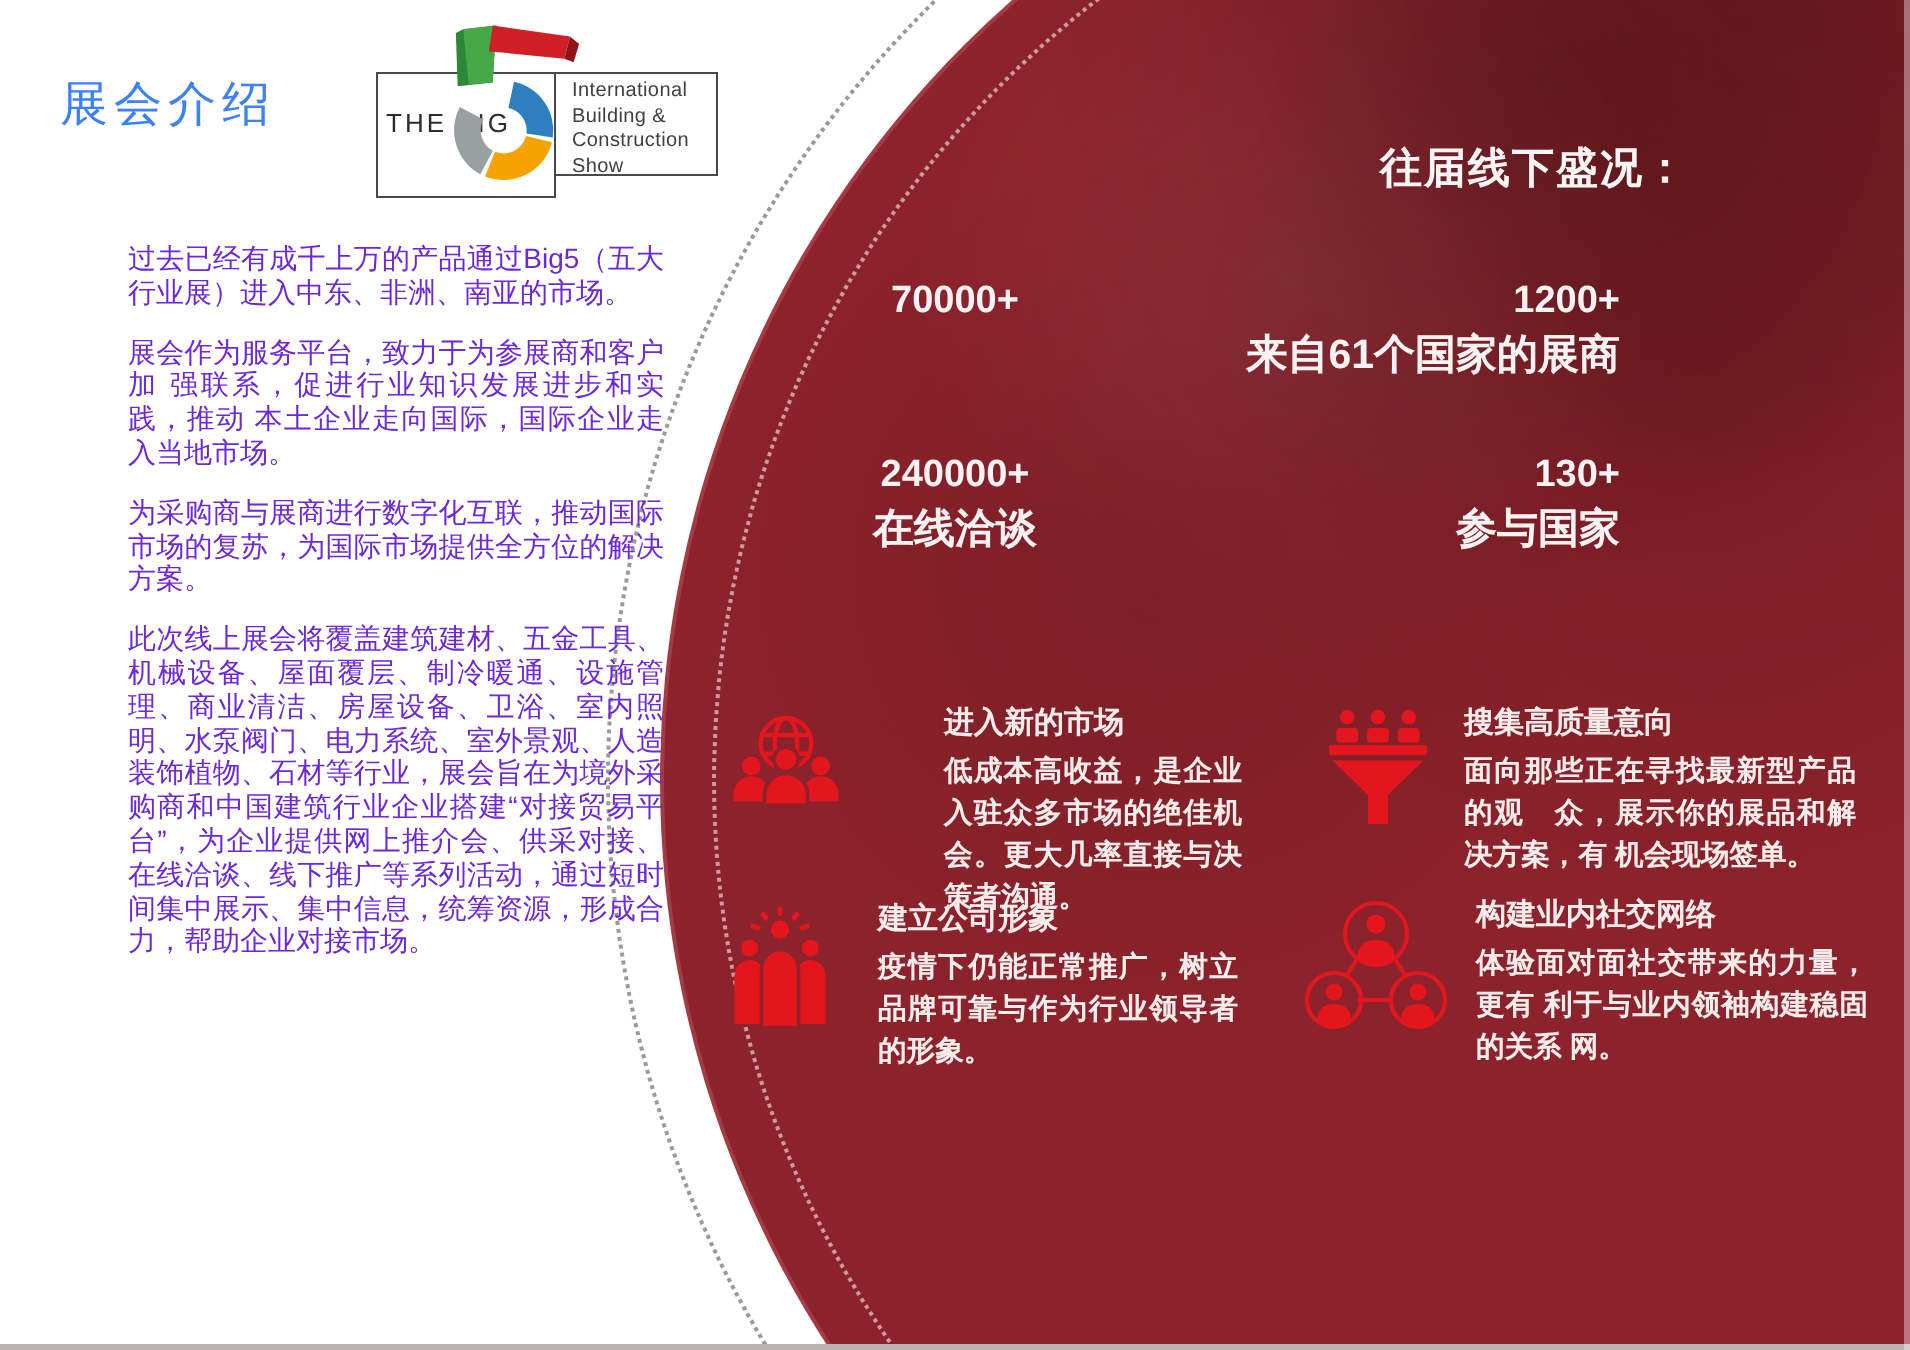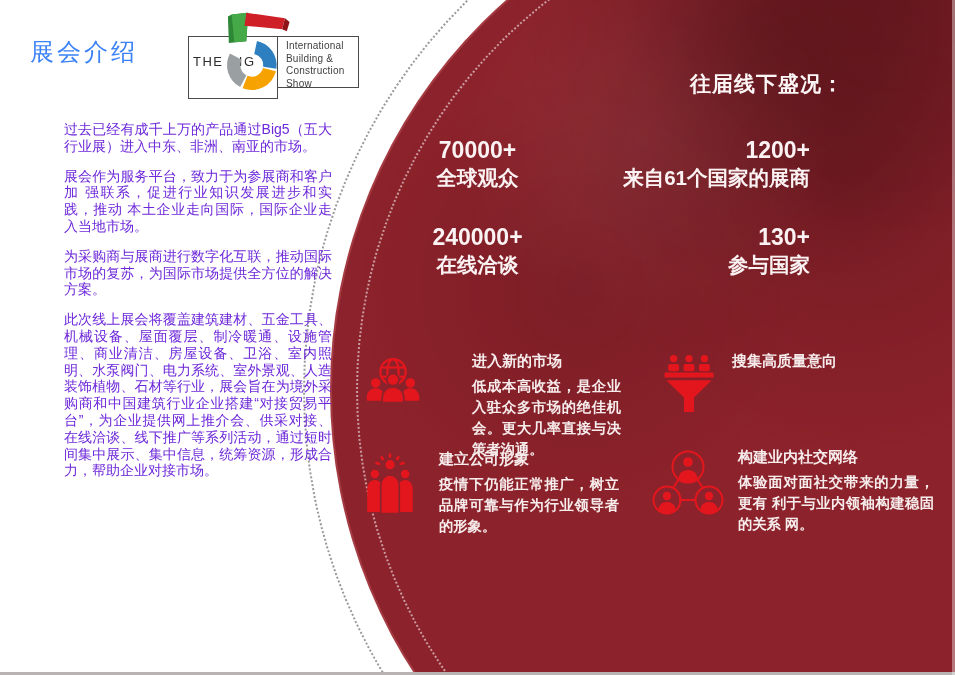--- a/index.html
+++ b/index.html
@@ -37,21 +37,21 @@
   .logo .box-right{position:absolute;left:89px;top:28px;width:82px;height:52px;border:1px solid #4a4a4a;background:#fff;box-sizing:border-box;}
   .logo .brand{position:absolute;left:5px;top:46px;font-size:13px;letter-spacing:1.5px;color:#2d2d2d;z-index:4;}
   .logo .tagline{position:absolute;left:98px;top:32px;z-index:4;color:#3f3f3f;font-size:10px;line-height:12.5px;letter-spacing:0.2px;}
   .logo svg{position:absolute;left:16px;top:0;z-index:5;}
   
   .stats-heading{
     position:absolute;left:690px;top:70px;z-index:3;color:#fdf6f6;
     font-size:21px;font-weight:600;letter-spacing:1px;
   }
   .stat{position:absolute;z-index:3;color:#fbf3f3;font-weight:600;}
-  .stat .value{font-size:23px;line-height:27px;}
+  .stat .value{font-size:19px;line-height:27px;}
   .stat .label{font-size:20.5px;line-height:27px;}
   .stat.s1{left:390px;top:137px;width:175px;text-align:center;}
   .stat.s2{left:598px;top:137px;width:212px;text-align:right;}
   .stat.s3{left:390px;top:224px;width:175px;text-align:center;}
   .stat.s4{left:598px;top:224px;width:212px;text-align:right;}
   
   .feature{position:absolute;z-index:3;display:flex;align-items:flex-start;color:#f7ecec;}
   .feature .icon{flex:0 0 auto;}
   .feature .txt{margin-left:18px;}
   .feature .f-title{font-size:15px;font-weight:700;margin-bottom:5px;}
@@ -109,21 +109,20 @@
     <p>过去已经有成千上万的产品通过Big5（五大行业展）进入中东、非洲、南亚的市场。</p>
     <p>展会作为服务平台，致力于为参展商和客户加 强联系，促进行业知识发展进步和实践，推动 本土企业走向国际，国际企业走入当地市场。</p>
     <p>为采购商与展商进行数字化互联，推动国际市场的复苏，为国际市场提供全方位的解决方案。</p>
     <p>此次线上展会将覆盖建筑建材、五金工具、机械设备、屋面覆层、制冷暖通、设施管理、商业清洁、房屋设备、卫浴、室内照明、水泵阀门、电力系统、室外景观、人造装饰植物、石材等行业，展会旨在为境外采购商和中国建筑行业企业搭建“对接贸易平台”，为企业提供网上推介会、供采对接、在线洽谈、线下推广等系列活动，通过短时间集中展示、集中信息，统筹资源，形成合力，帮助企业对接市场。</p>
   </div>
 
   <div class="stats-heading">往届线下盛况：</div>
 
   <div class="stat s1">
     <div class="value">70000+</div>
-    <div class="label">全球观众</div>
   </div>
   <div class="stat s2">
     <div class="value">1200+</div>
     <div class="label">来自61个国家的展商</div>
   </div>
   <div class="stat s3">
     <div class="value">240000+</div>
     <div class="label">在线洽谈</div>
   </div>
   <div class="stat s4">
@@ -166,20 +165,21 @@
             <rect x="26" y="13" width="12" height="8" rx="2"></rect>
           <circle cx="49" cy="7" r="4"></circle>
             <rect x="43" y="13" width="12" height="8" rx="2"></rect>
           <rect x="5" y="22.5" width="54" height="5.5" rx="1"></rect>
           <path d="M7,31 H57 L37.5,50 V66 H26.5 V50 Z"></path>
         </g>
       </svg>
     </span>
     <span class="txt">
       <div class="f-title">搜集高质量意向</div>
+      <div class="f-body">面向那些正在寻找最新型产品的观　众，展示你的展品和解决方案，有 机会现场签单。</div>
     </span>
   </div>
 
   <div class="feature f3">
     <span class="icon">
       <svg width="54" height="70" viewBox="0 0 64 80">
         <g fill="#e4161d">
           <circle cx="32" cy="16" r="5.5"></circle>
           <g stroke="#e4161d" stroke-width="3" stroke-linecap="round">
             <line x1="32" y1="4" x2="32" y2="6.5"></line>

